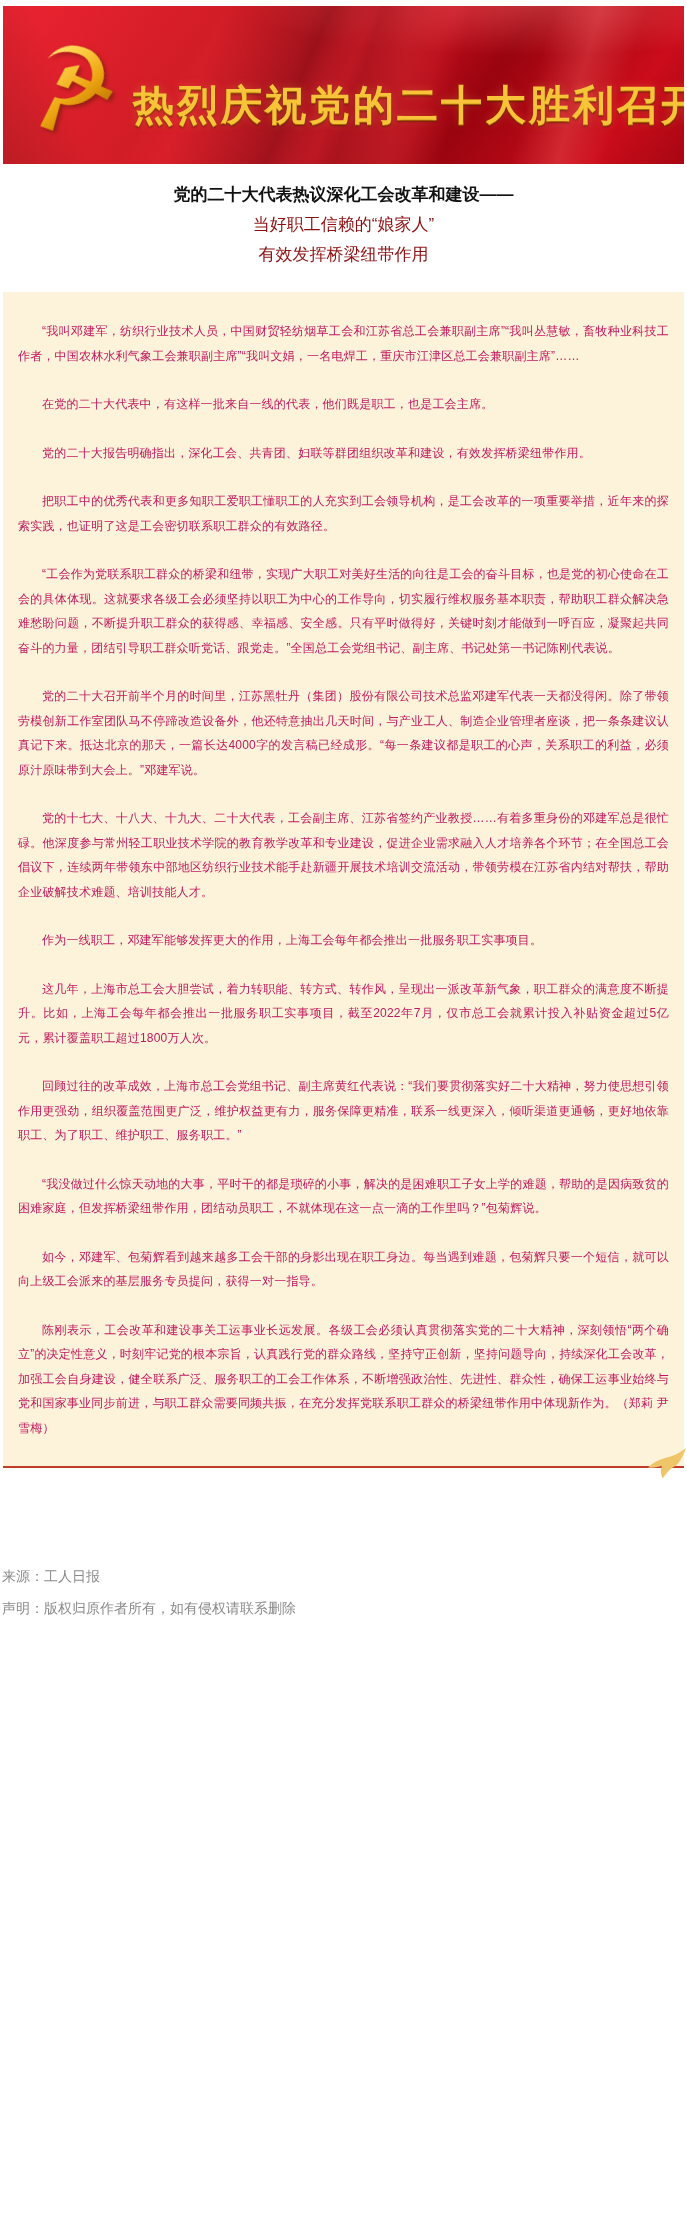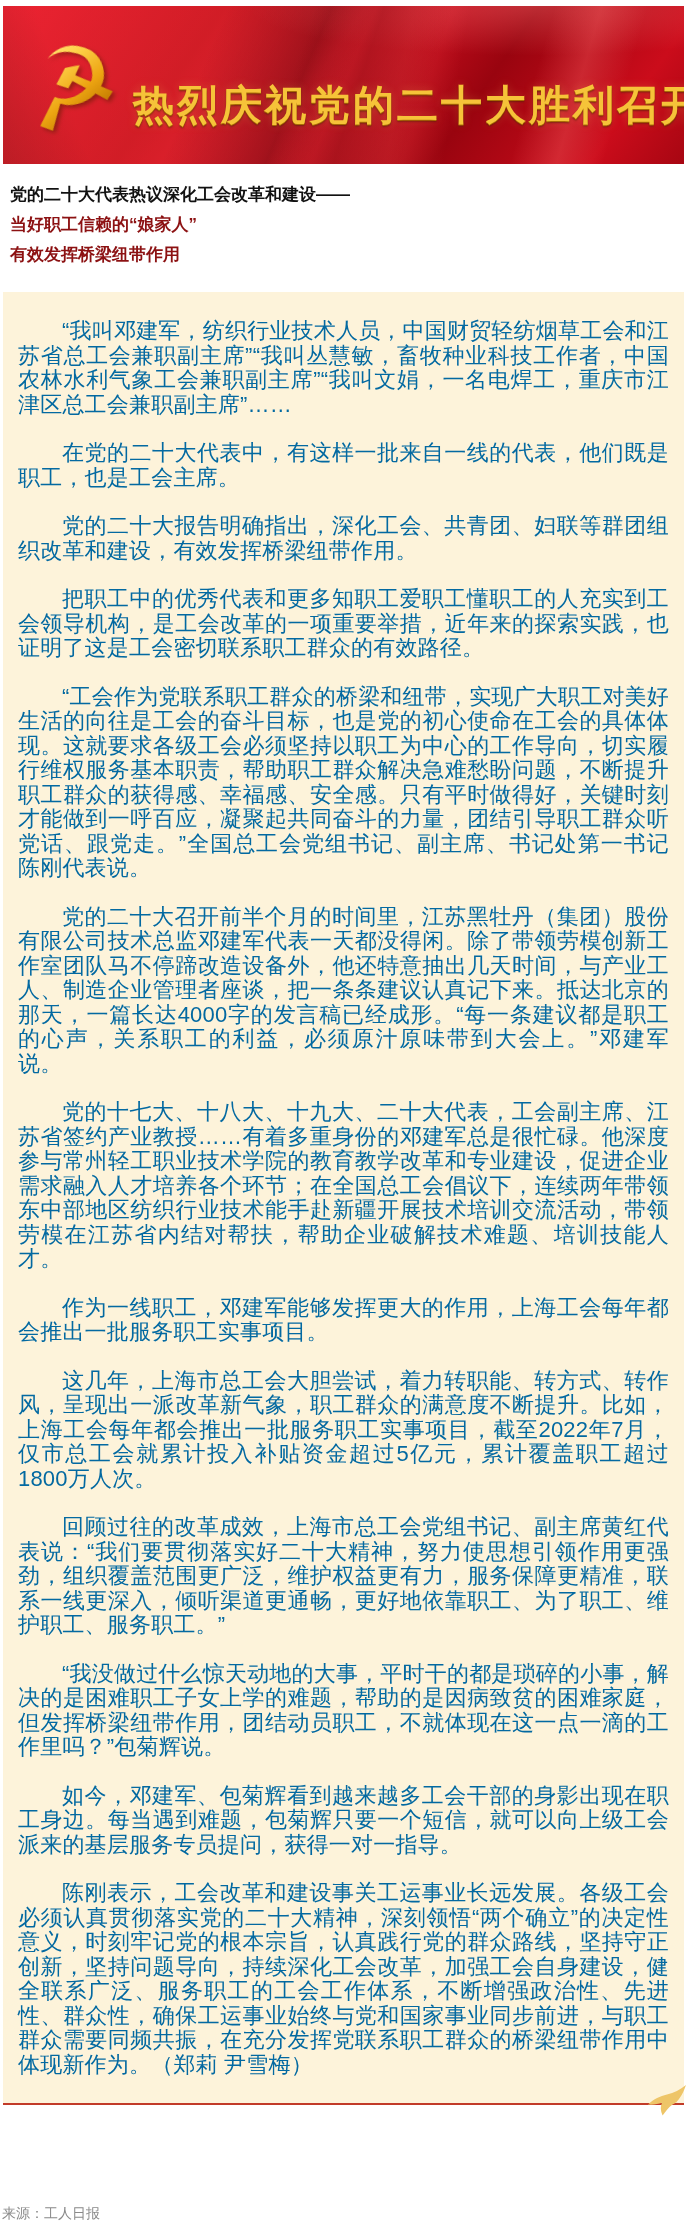--- a/index.html
+++ b/index.html
@@ -31,34 +31,34 @@
     filter:drop-shadow(2px 3px 2px rgba(90,30,0,0.55));
   }
   .slogan{
     position:absolute;left:130px;top:72px;z-index:2;
     font-size:41px;font-weight:800;letter-spacing:3px;white-space:nowrap;
     color:#f6c339;
     text-shadow:0 1px 0 #a86c04, 0 2px 2px rgba(70,30,0,0.55), 0 0 10px rgba(255,210,90,0.25);
   }
 
   
-  .headline{text-align:left;margin:16px 10px 0 10px;}
+  .headline{text-align:center;margin:16px 10px 0 10px;}
   .kicker{font-size:17px;font-weight:700;color:#111111;line-height:30px;}
-  .htitle{font-size:17px;font-weight:700;color:#8c1112;line-height:30px;}
+  .htitle{font-size:17px;font-weight:400;color:#8c1112;line-height:30px;}
 
   
   .article-box{
     margin:22px 3px 0 3px;background:#fdf3da;
     padding:27px 15px 26px 15px;
     border-bottom:2px solid #c23b28;
     position:relative;
   }
   .article-box p{
     margin:24px 0 0 0;
-    font-size:22px;line-height:24.5px;color:#0369a1;
+    font-size:12px;line-height:24.5px;color:#be185d;
     text-align:justify;text-indent:2em;
     letter-spacing:0.2px;
   }
   .article-box p:first-of-type{margin-top:0;}
   .dove{position:absolute;right:-3px;bottom:-15px;width:40px;height:34px;z-index:3;}
   .dove svg{width:40px;height:34px;fill:#eec568;}
 
   
   .footer{margin:92px 0 0 2px;padding-bottom:10px;}
   .footer div{font-size:14px;color:#8a8a8a;line-height:32px;}

